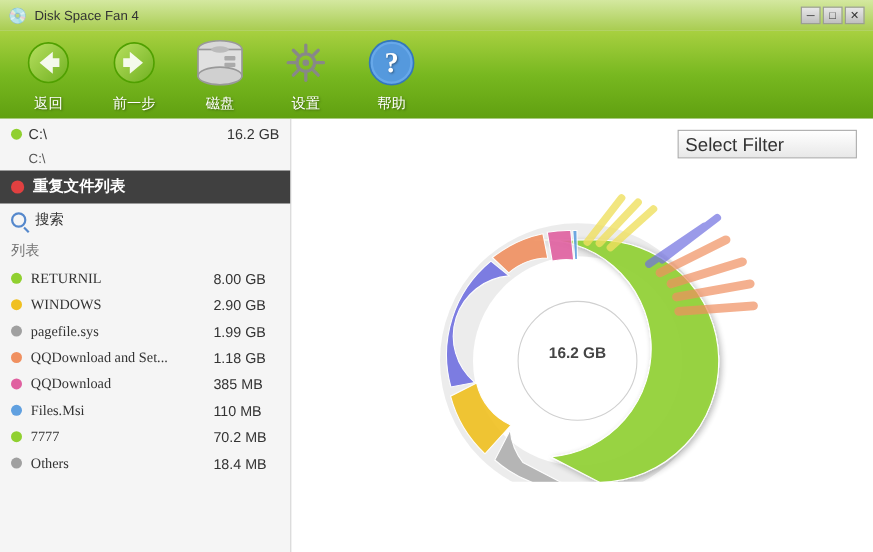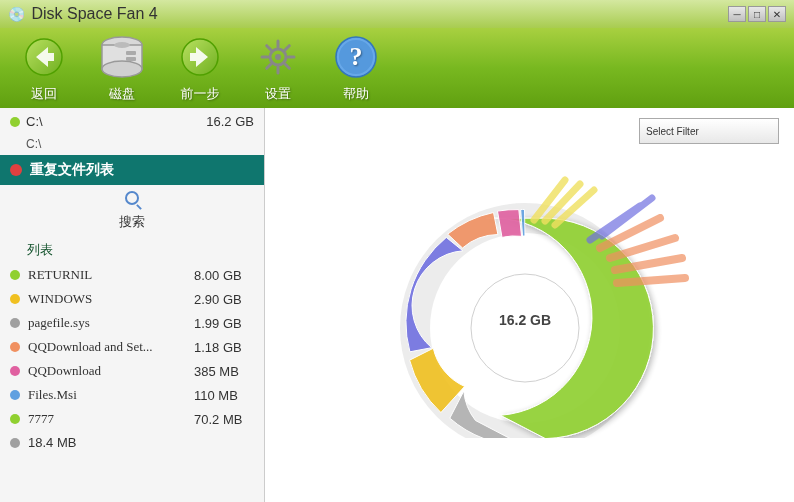--- a/index.html
+++ b/index.html
@@ -21,21 +21,21 @@
       align-items: center;
       padding: 0 8px;
       justify-content: space-between;
     }
     .title-bar-left {
       display: flex;
       align-items: center;
       gap: 6px;
     }
     .title-bar-title {
-      font-size: 16px;
+      font-size: 12px;
       color: #333;
     }
     .title-bar-controls {
       display: flex;
       gap: 2px;
     }
     .title-btn {
       width: 18px;
       height: 16px;
       background: linear-gradient(to bottom, #e8e8e8, #c0c0c0);
@@ -118,42 +118,41 @@
       color: #555;
       font-size: 12px;
     }
 
     .nav-item {
       display: flex;
       align-items: center;
       padding: 6px 10px;
       gap: 8px;
       cursor: pointer;
-      background: #0f766e;
+      background: #404040;
       color: #fff;
       font-size: 14px;
       font-weight: bold;
     }
     .nav-item .nav-dot {
       width: 12px;
       height: 12px;
       border-radius: 50%;
       background: #e04040;
       flex-shrink: 0;
     }
 
     .search-item {
       display: flex;
       align-items: center;
       padding: 6px 10px;
       gap: 8px;
       cursor: pointer;
       color: #333;
       font-size: 13px;
-      flex-direction: column;
     }
     .search-icon-small {
       width: 14px;
       height: 14px;
       border: 2px solid #5588cc;
       border-radius: 50%;
       position: relative;
       flex-shrink: 0;
     }
     .search-icon-small::after {
@@ -161,22 +160,22 @@
       position: absolute;
       bottom: -5px;
       right: -5px;
       width: 6px;
       height: 2px;
       background: #5588cc;
       transform: rotate(45deg);
     }
 
     .section-label {
-      padding: 4px 27px;
-      color: #14532d;
+      padding: 4px 10px;
+      color: #737373;
       font-size: 13px;
     }
 
     .file-list-item {
       display: flex;
       align-items: center;
       padding: 4px 10px;
       gap: 8px;
     }
     .file-dot {
@@ -214,25 +213,25 @@
       justify-content: flex-end;
       padding: 10px 15px;
       align-items: center;
       gap: 4px;
     }
     .filter-select {
       height: 26px;
       border: 1px solid #aaa;
       background: linear-gradient(to bottom, #fff, #e8e8e8);
       padding: 0 6px;
-      font-size: 10px;
+      font-size: 17px;
       color: #333;
       cursor: pointer;
       appearance: none;
-      width: 140px;
+      width: 163px;
     }
 
     
     .chart-area {
       position: absolute;
       top: 50px;
       left: 50%;
       transform: translateX(-50%);
       width: 320px;
       height: 280px;
@@ -272,46 +271,46 @@
         </defs>
         <circle cx="22" cy="22" r="18" fill="url(#arrowGrad1)" stroke="#50a000" stroke-width="1.5"></circle>
         <polygon points="26,12 14,22 26,32 26,26 32,26 32,18 26,18" fill="white" opacity="0.9"></polygon>
       </svg>
     </div>
     <span>返回</span>
   </div>
 
   <div class="toolbar-item">
     <div class="toolbar-icon">
-      <svg width="48" height="48" viewBox="0 0 48 48">
-        <ellipse cx="24" cy="12" rx="20" ry="8" fill="#d8d8d8" stroke="#999" stroke-width="1.5"></ellipse>
-        <rect x="4" y="12" width="40" height="24" fill="#e0e0e0" stroke="#999" stroke-width="1.5"></rect>
-        <ellipse cx="24" cy="36" rx="20" ry="8" fill="#d0d0d0" stroke="#999" stroke-width="1.5"></ellipse>
-        <ellipse cx="24" cy="12" rx="8" ry="3" fill="#bbb"></ellipse>
-        <rect x="28" y="18" width="10" height="4" rx="1" fill="#aaa"></rect>
-        <rect x="28" y="24" width="10" height="4" rx="1" fill="#aaa"></rect>
-      </svg>
-    </div>
-    <span>磁盘</span>
-  </div>
-
-  <div class="toolbar-item">
-    <div class="toolbar-icon">
       <svg width="44" height="44" viewBox="0 0 44 44">
         <defs>
           <linearGradient id="arrowGrad2" x1="0" y1="0" x2="1" y2="1">
             <stop offset="0%" stop-color="#b8e060"></stop>
             <stop offset="100%" stop-color="#70b020"></stop>
           </linearGradient>
         </defs>
         <circle cx="22" cy="22" r="18" fill="url(#arrowGrad2)" stroke="#50a000" stroke-width="1.5"></circle>
         <polygon points="18,12 30,22 18,32 18,26 12,26 12,18 18,18" fill="white" opacity="0.9"></polygon>
       </svg>
     </div>
     <span>前一步</span>
+  </div>
+
+  <div class="toolbar-item">
+    <div class="toolbar-icon">
+      <svg width="48" height="48" viewBox="0 0 48 48">
+        <ellipse cx="24" cy="12" rx="20" ry="8" fill="#d8d8d8" stroke="#999" stroke-width="1.5"></ellipse>
+        <rect x="4" y="12" width="40" height="24" fill="#e0e0e0" stroke="#999" stroke-width="1.5"></rect>
+        <ellipse cx="24" cy="36" rx="20" ry="8" fill="#d0d0d0" stroke="#999" stroke-width="1.5"></ellipse>
+        <ellipse cx="24" cy="12" rx="8" ry="3" fill="#bbb"></ellipse>
+        <rect x="28" y="18" width="10" height="4" rx="1" fill="#aaa"></rect>
+        <rect x="28" y="24" width="10" height="4" rx="1" fill="#aaa"></rect>
+      </svg>
+    </div>
+    <span>磁盘</span>
   </div>
 
   <div class="toolbar-item">
     <div class="toolbar-icon">
       <svg width="48" height="48" viewBox="0 0 48 48">
         <circle cx="24" cy="24" r="8" fill="none" stroke="#888" stroke-width="3"></circle>
         <circle cx="24" cy="24" r="3" fill="#888"></circle>
         <g stroke="#888" stroke-width="3" stroke-linecap="round">
           <line x1="24" y1="8" x2="24" y2="14"></line>
           <line x1="24" y1="34" x2="24" y2="40"></line>
@@ -392,20 +391,21 @@
       <span class="file-name">Files.Msi</span>
       <span class="file-size">110 MB</span>
     </div>
     <div class="file-list-item">
       <div class="file-dot" style="background:#90d030;"></div>
       <span class="file-name">7777</span>
       <span class="file-size">70.2 MB</span>
     </div>
     <div class="file-list-item">
       <div class="file-dot" style="background:#a0a0a0;"></div>
+      <span class="file-name">Others</span>
       <span class="file-size">18.4 MB</span>
     </div>
 
   </div>
 
   <div class="right-panel">
 
     <div class="filter-bar">
       <select class="filter-select">
         <option>Select Filter</option>

